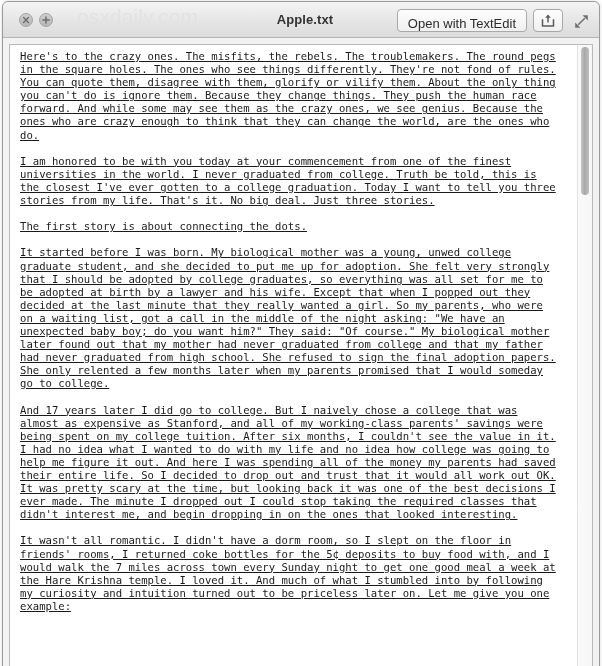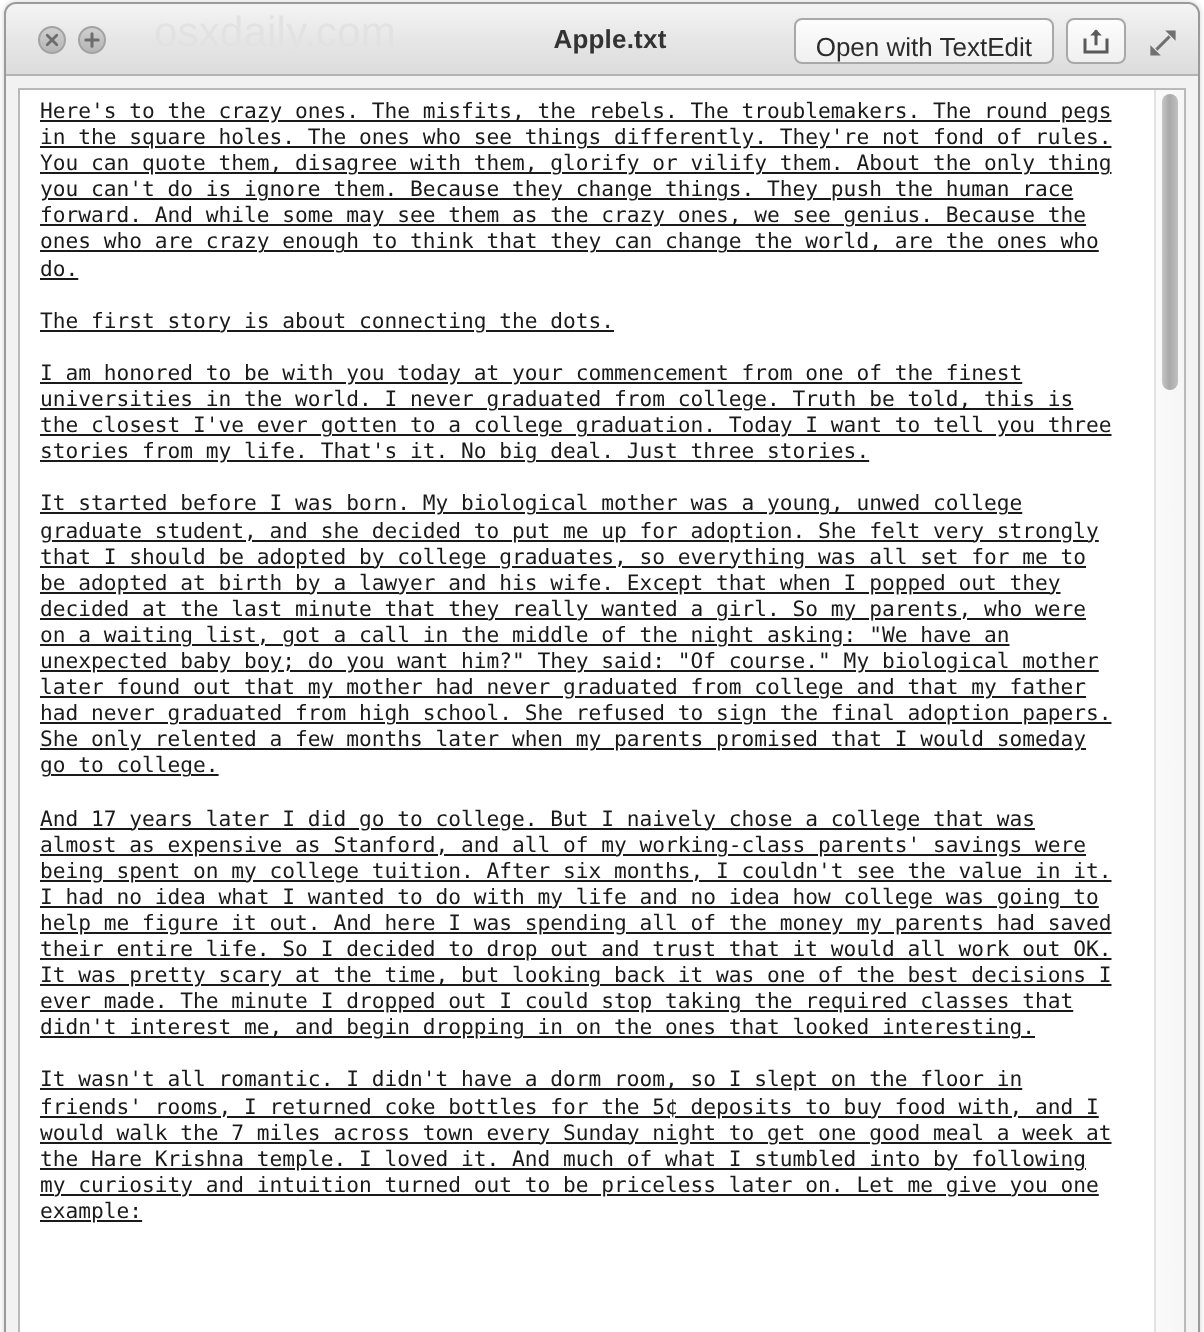--- a/index.html
+++ b/index.html
@@ -223,24 +223,24 @@
     </div>
   </div>
 
   <div class="content-frame">
     <div class="doc-body"><p>Here's to the crazy ones. The misfits, the rebels. The troublemakers. The round pegs
 in the square holes. The ones who see things differently. They're not fond of rules.
 You can quote them, disagree with them, glorify or vilify them. About the only thing
 you can't do is ignore them. Because they change things. They push the human race
 forward. And while some may see them as the crazy ones, we see genius. Because the
 ones who are crazy enough to think that they can change the world, are the ones who
-do.</p><p>The first story is about connecting the dots.</p><p>I am honored to be with you today at your commencement from one of the finest
+do.</p><p>I am honored to be with you today at your commencement from one of the finest
 universities in the world. I never graduated from college. Truth be told, this is
 the closest I've ever gotten to a college graduation. Today I want to tell you three
-stories from my life. That's it. No big deal. Just three stories.</p><p>It started before I was born. My biological mother was a young, unwed college
+stories from my life. That's it. No big deal. Just three stories.</p><p>The first story is about connecting the dots.</p><p>It started before I was born. My biological mother was a young, unwed college
 graduate student, and she decided to put me up for adoption. She felt very strongly
 that I should be adopted by college graduates, so everything was all set for me to
 be adopted at birth by a lawyer and his wife. Except that when I popped out they
 decided at the last minute that they really wanted a girl. So my parents, who were
 on a waiting list, got a call in the middle of the night asking: "We have an
 unexpected baby boy; do you want him?" They said: "Of course." My biological mother
 later found out that my mother had never graduated from college and that my father
 had never graduated from high school. She refused to sign the final adoption papers.
 She only relented a few months later when my parents promised that I would someday
 go to college.</p><p>And 17 years later I did go to college. But I naively chose a college that was

